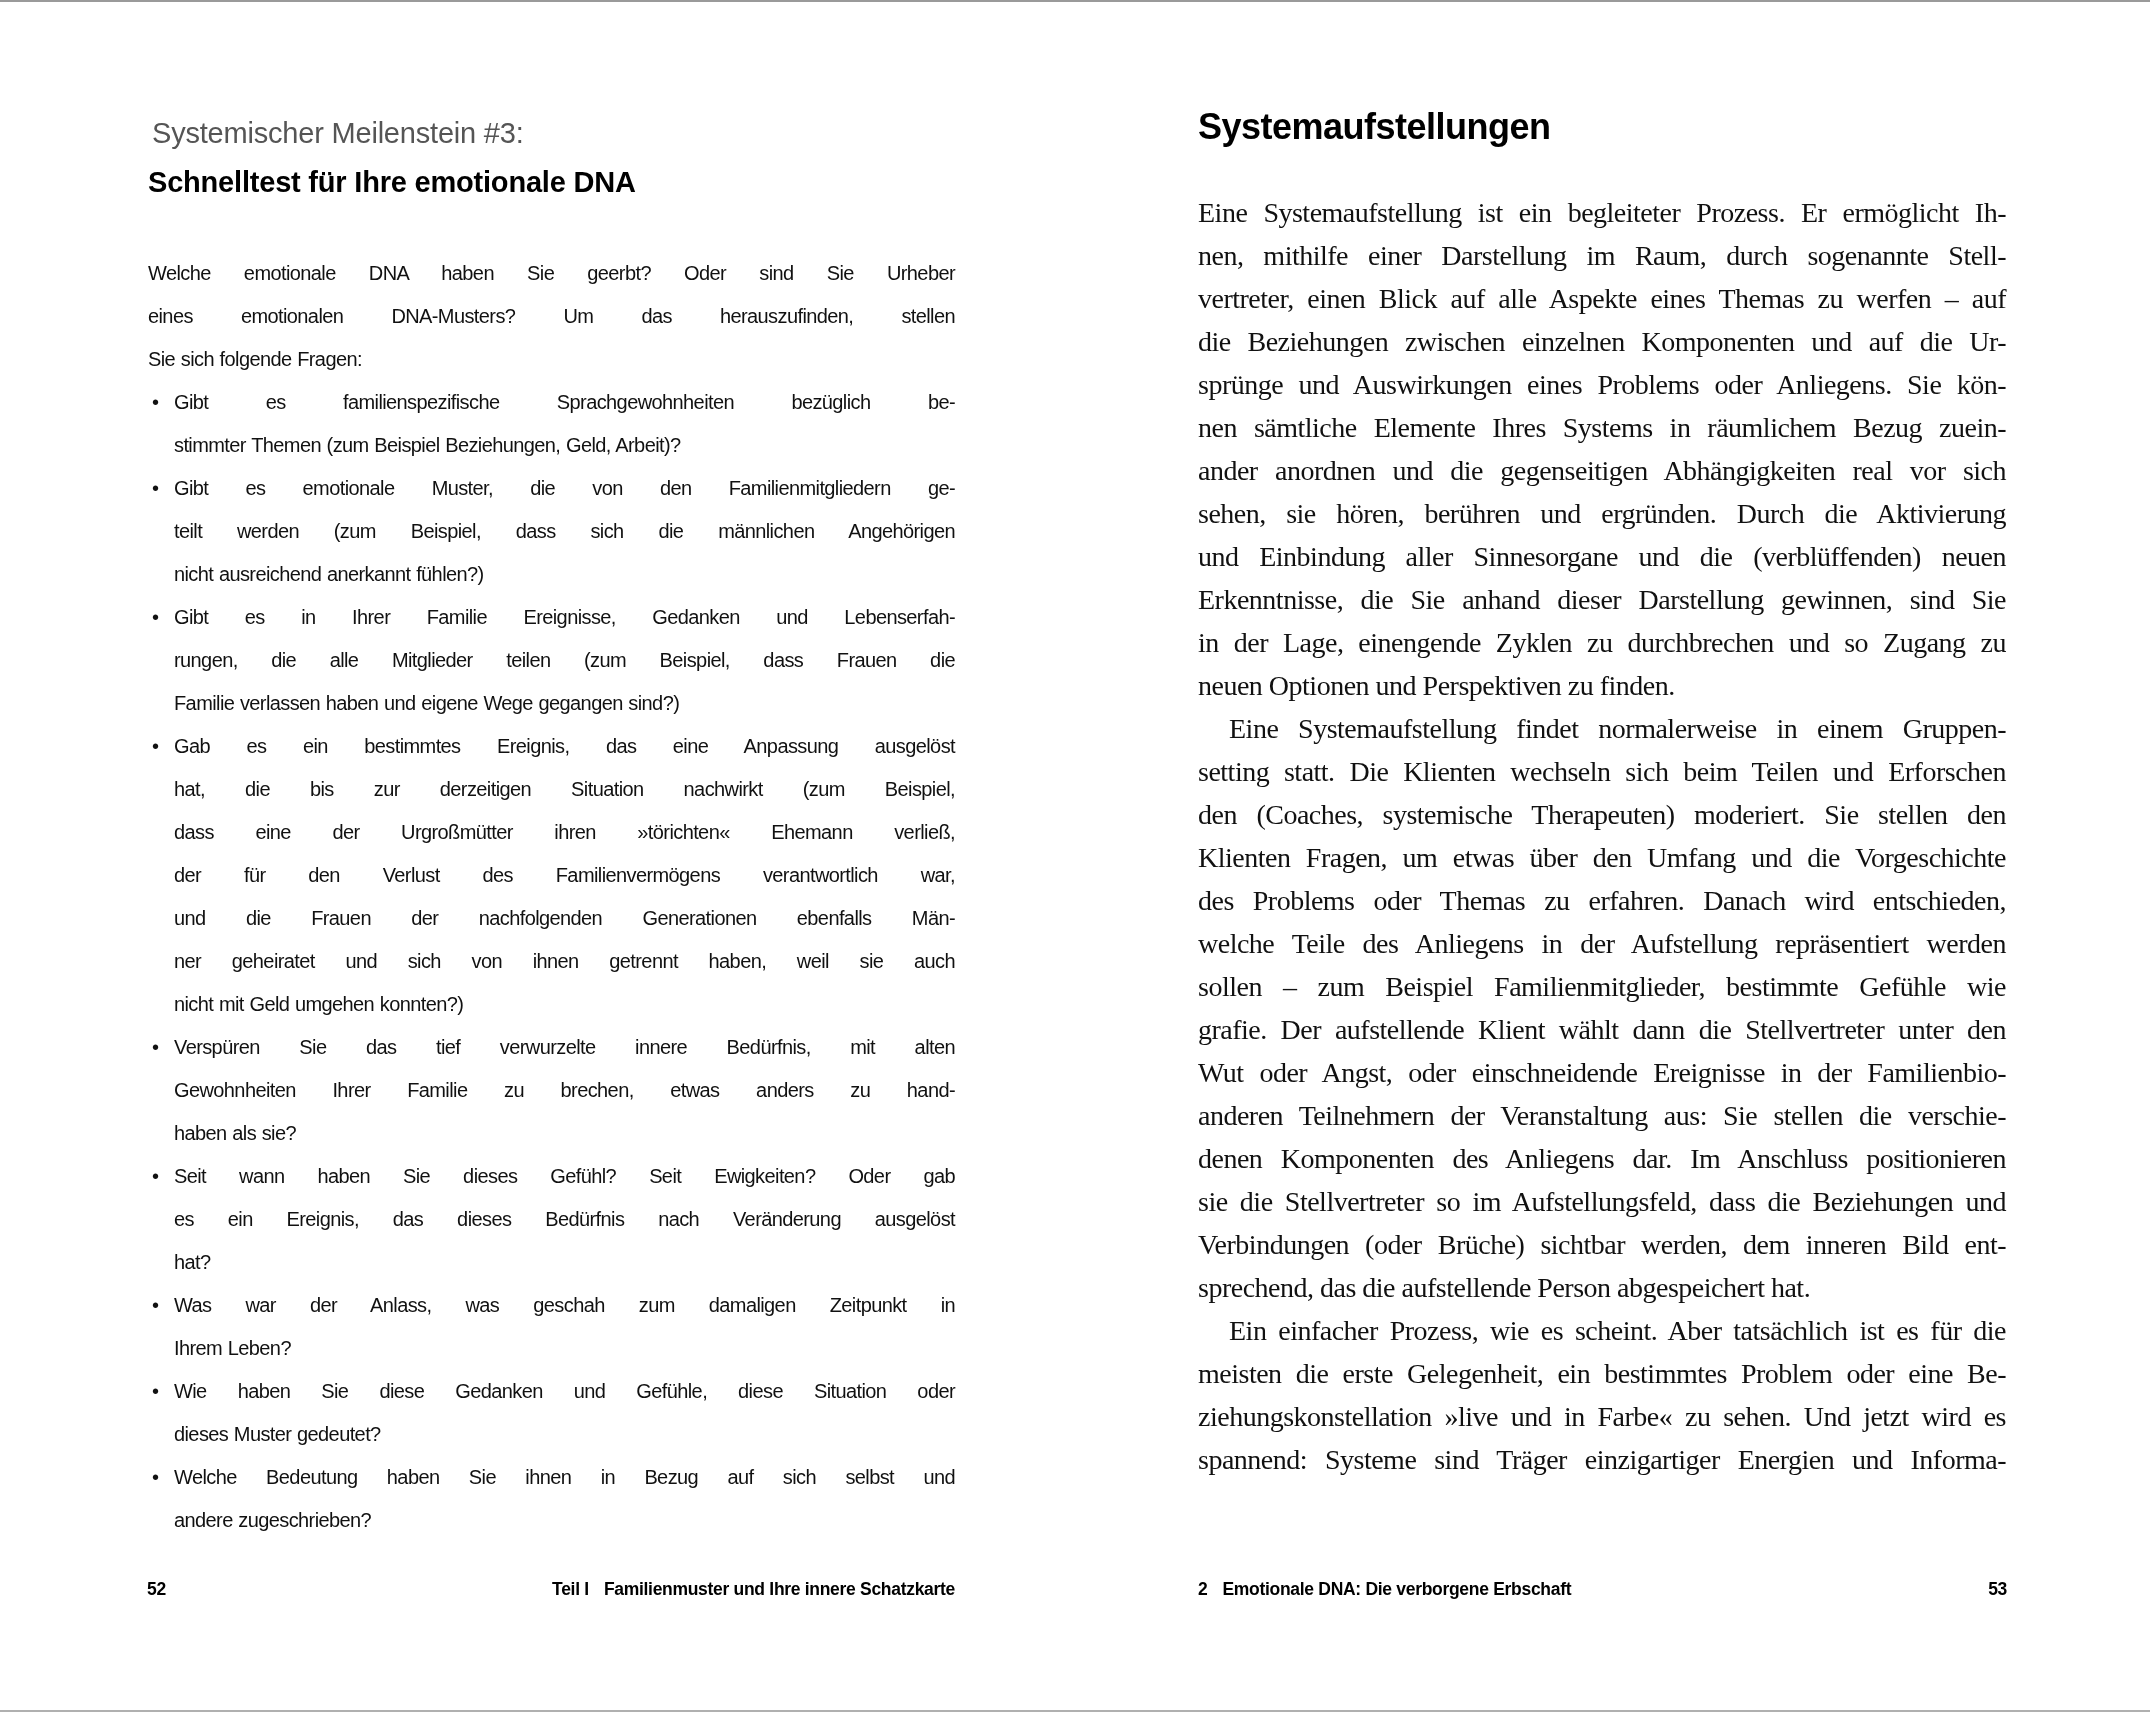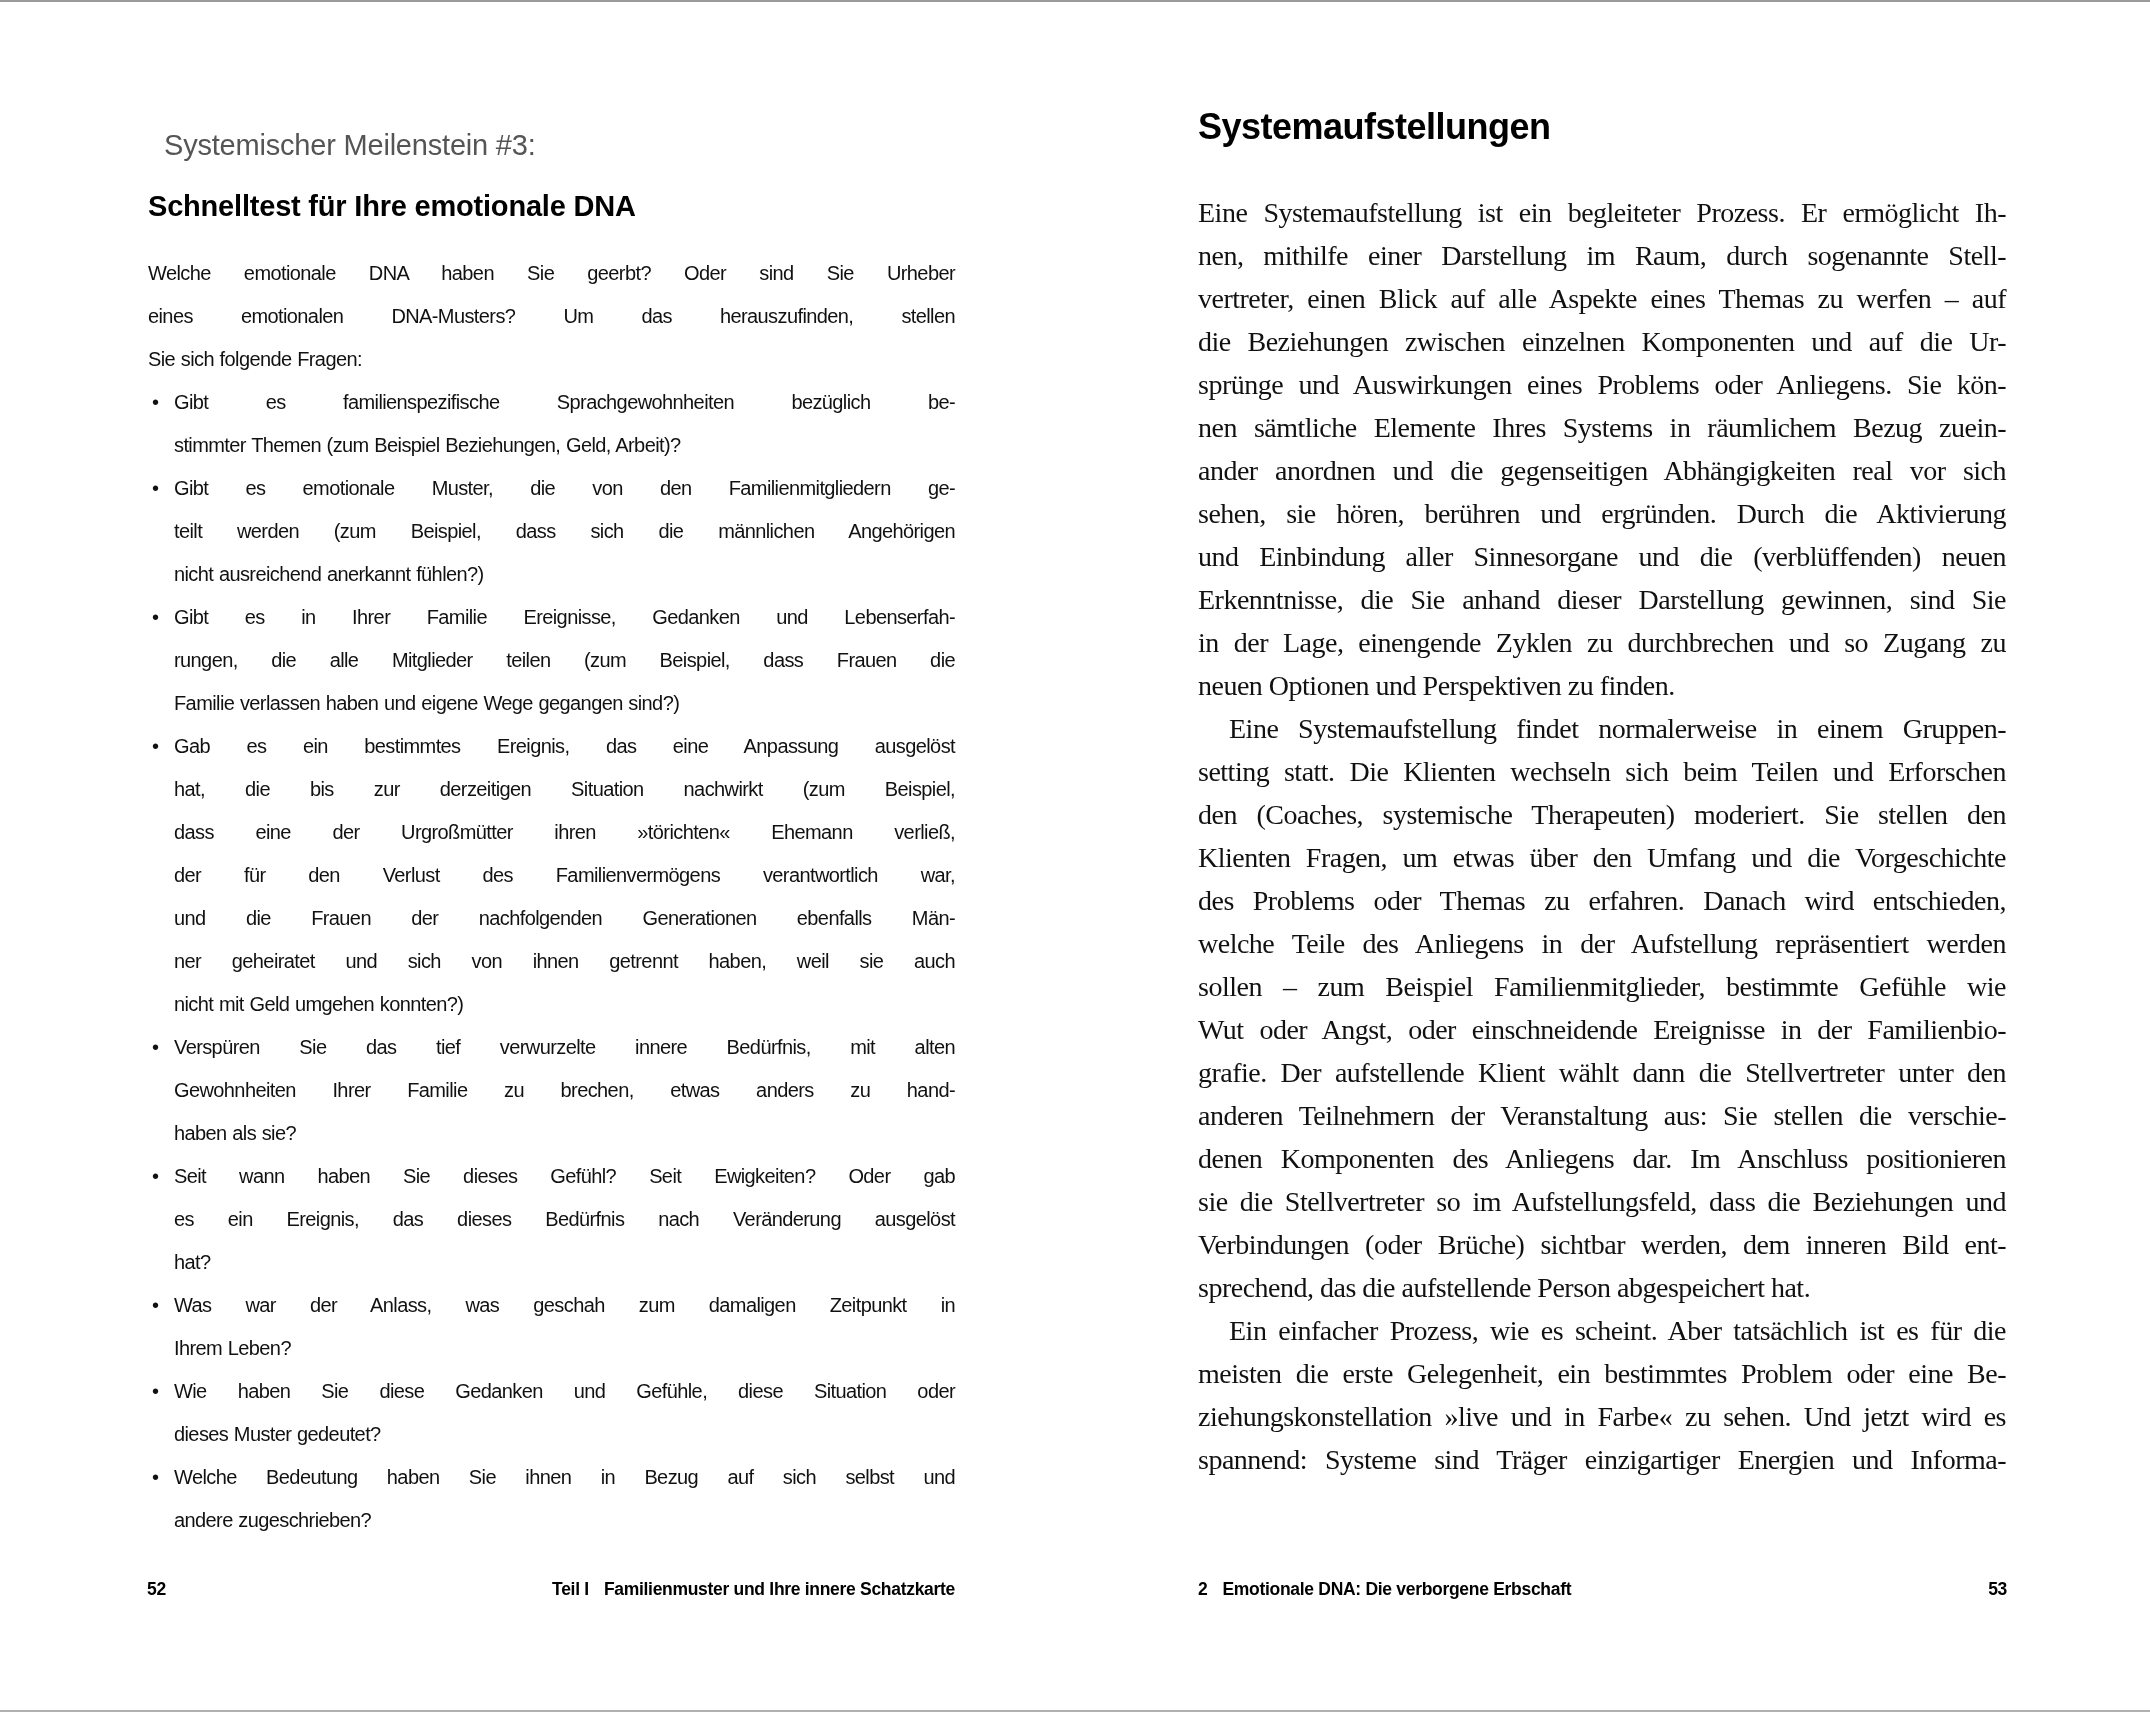--- a/index.html
+++ b/index.html
@@ -41,21 +41,21 @@
     position: absolute;
     top: 107px;
     left: 0;
     width: 807px;
   }
   .heading-kicker {
     font-size: 29px;
     line-height: 45px;
     color: #555555;
     font-weight: normal;
-    margin: 16px;
+    margin: 4px;
     letter-spacing: -0.2px;
   }
   .heading-title {
     font-size: 29px;
     line-height: 45px;
     color: #000000;
     font-weight: bold;
     margin: 0;
     letter-spacing: -0.2px;
   }
@@ -259,22 +259,22 @@
         <span class="line last">neuen Optionen und Perspektiven zu finden.</span>
       </p>
       <p class="indent">
         <span class="line">Eine Systemaufstellung findet normalerweise in einem Gruppen-</span>
         <span class="line">setting statt. Die Klienten wechseln sich beim Teilen und Erforschen</span>
         <span class="line">den (Coaches, systemische Therapeuten) moderiert. Sie stellen den</span>
         <span class="line">Klienten Fragen, um etwas über den Umfang und die Vorgeschichte</span>
         <span class="line">des Problems oder Themas zu erfahren. Danach wird entschieden,</span>
         <span class="line">welche Teile des Anliegens in der Aufstellung repräsentiert werden</span>
         <span class="line">sollen – zum Beispiel Familienmitglieder, bestimmte Gefühle wie</span>
+        <span class="line">grafie. Der aufstellende Klient wählt dann die Stellvertreter unter den</span>
         <span class="line">Wut oder Angst, oder einschneidende Ereignisse in der Familienbio-</span>
-        <span class="line">grafie. Der aufstellende Klient wählt dann die Stellvertreter unter den</span>
         <span class="line">anderen Teilnehmern der Veranstaltung aus: Sie stellen die verschie-</span>
         <span class="line">denen Komponenten des Anliegens dar. Im Anschluss positionieren</span>
         <span class="line">sie die Stellvertreter so im Aufstellungsfeld, dass die Beziehungen und</span>
         <span class="line">Verbindungen (oder Brüche) sichtbar werden, dem inneren Bild ent-</span>
         <span class="line last">sprechend, das die aufstellende Person abgespeichert hat.</span>
       </p>
       <p class="indent">
         <span class="line">Ein einfacher Prozess, wie es scheint. Aber tatsächlich ist es für die</span>
         <span class="line">meisten die erste Gelegenheit, ein bestimmtes Problem oder eine Be-</span>
         <span class="line">ziehungskonstellation »live und in Farbe« zu sehen. Und jetzt wird es</span>

